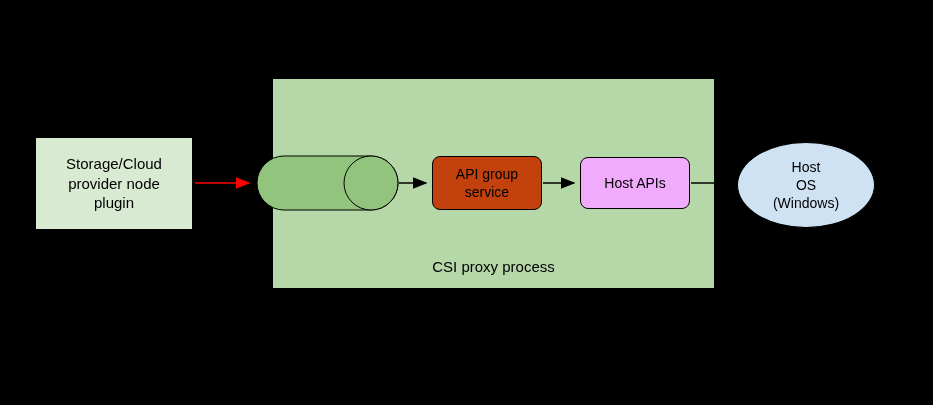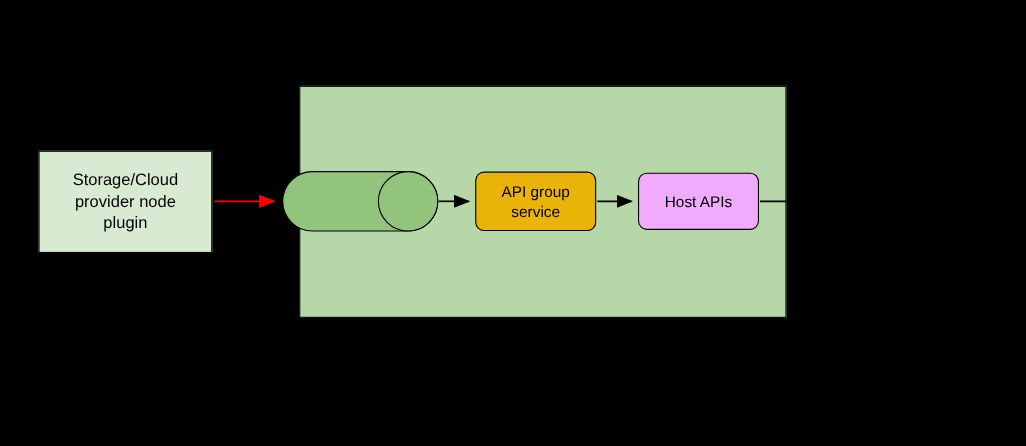--- a/index.html
+++ b/index.html
@@ -48,21 +48,21 @@
     left: 0; top: 0; width: 933px; height: 405px;
     pointer-events: none;
   }
   .pipe-label {
     left: 266px; top: 158px; width: 90px; height: 50px;
     font-size: 12px;
     line-height: 1.25;
   }
   .service-box {
     left: 432px; top: 156px; width: 110px; height: 54px;
-    background: #eab308;
+    background: #c2410c;
     border: 1px solid #000;
     border-radius: 8px;
     font-size: 14px;
     line-height: 1.3;
   }
   .hostapis-box {
     left: 580px; top: 157px; width: 110px; height: 52px;
     background: #f0abfc;
     border: 1px solid #000;
     border-radius: 8px;
@@ -114,15 +114,21 @@
 
   <div class="node service-box">
     <span>API group
 service</span>
   </div>
 
   <div class="node hostapis-box">
     <span>Host APIs</span>
   </div>
 
+  <div class="node hostos-ellipse">
+    <span>Host
+OS
+(Windows)</span>
+  </div>
 
+  <div class="csi-label">CSI proxy process</div>
 
 </div>
 
 </body></html>

